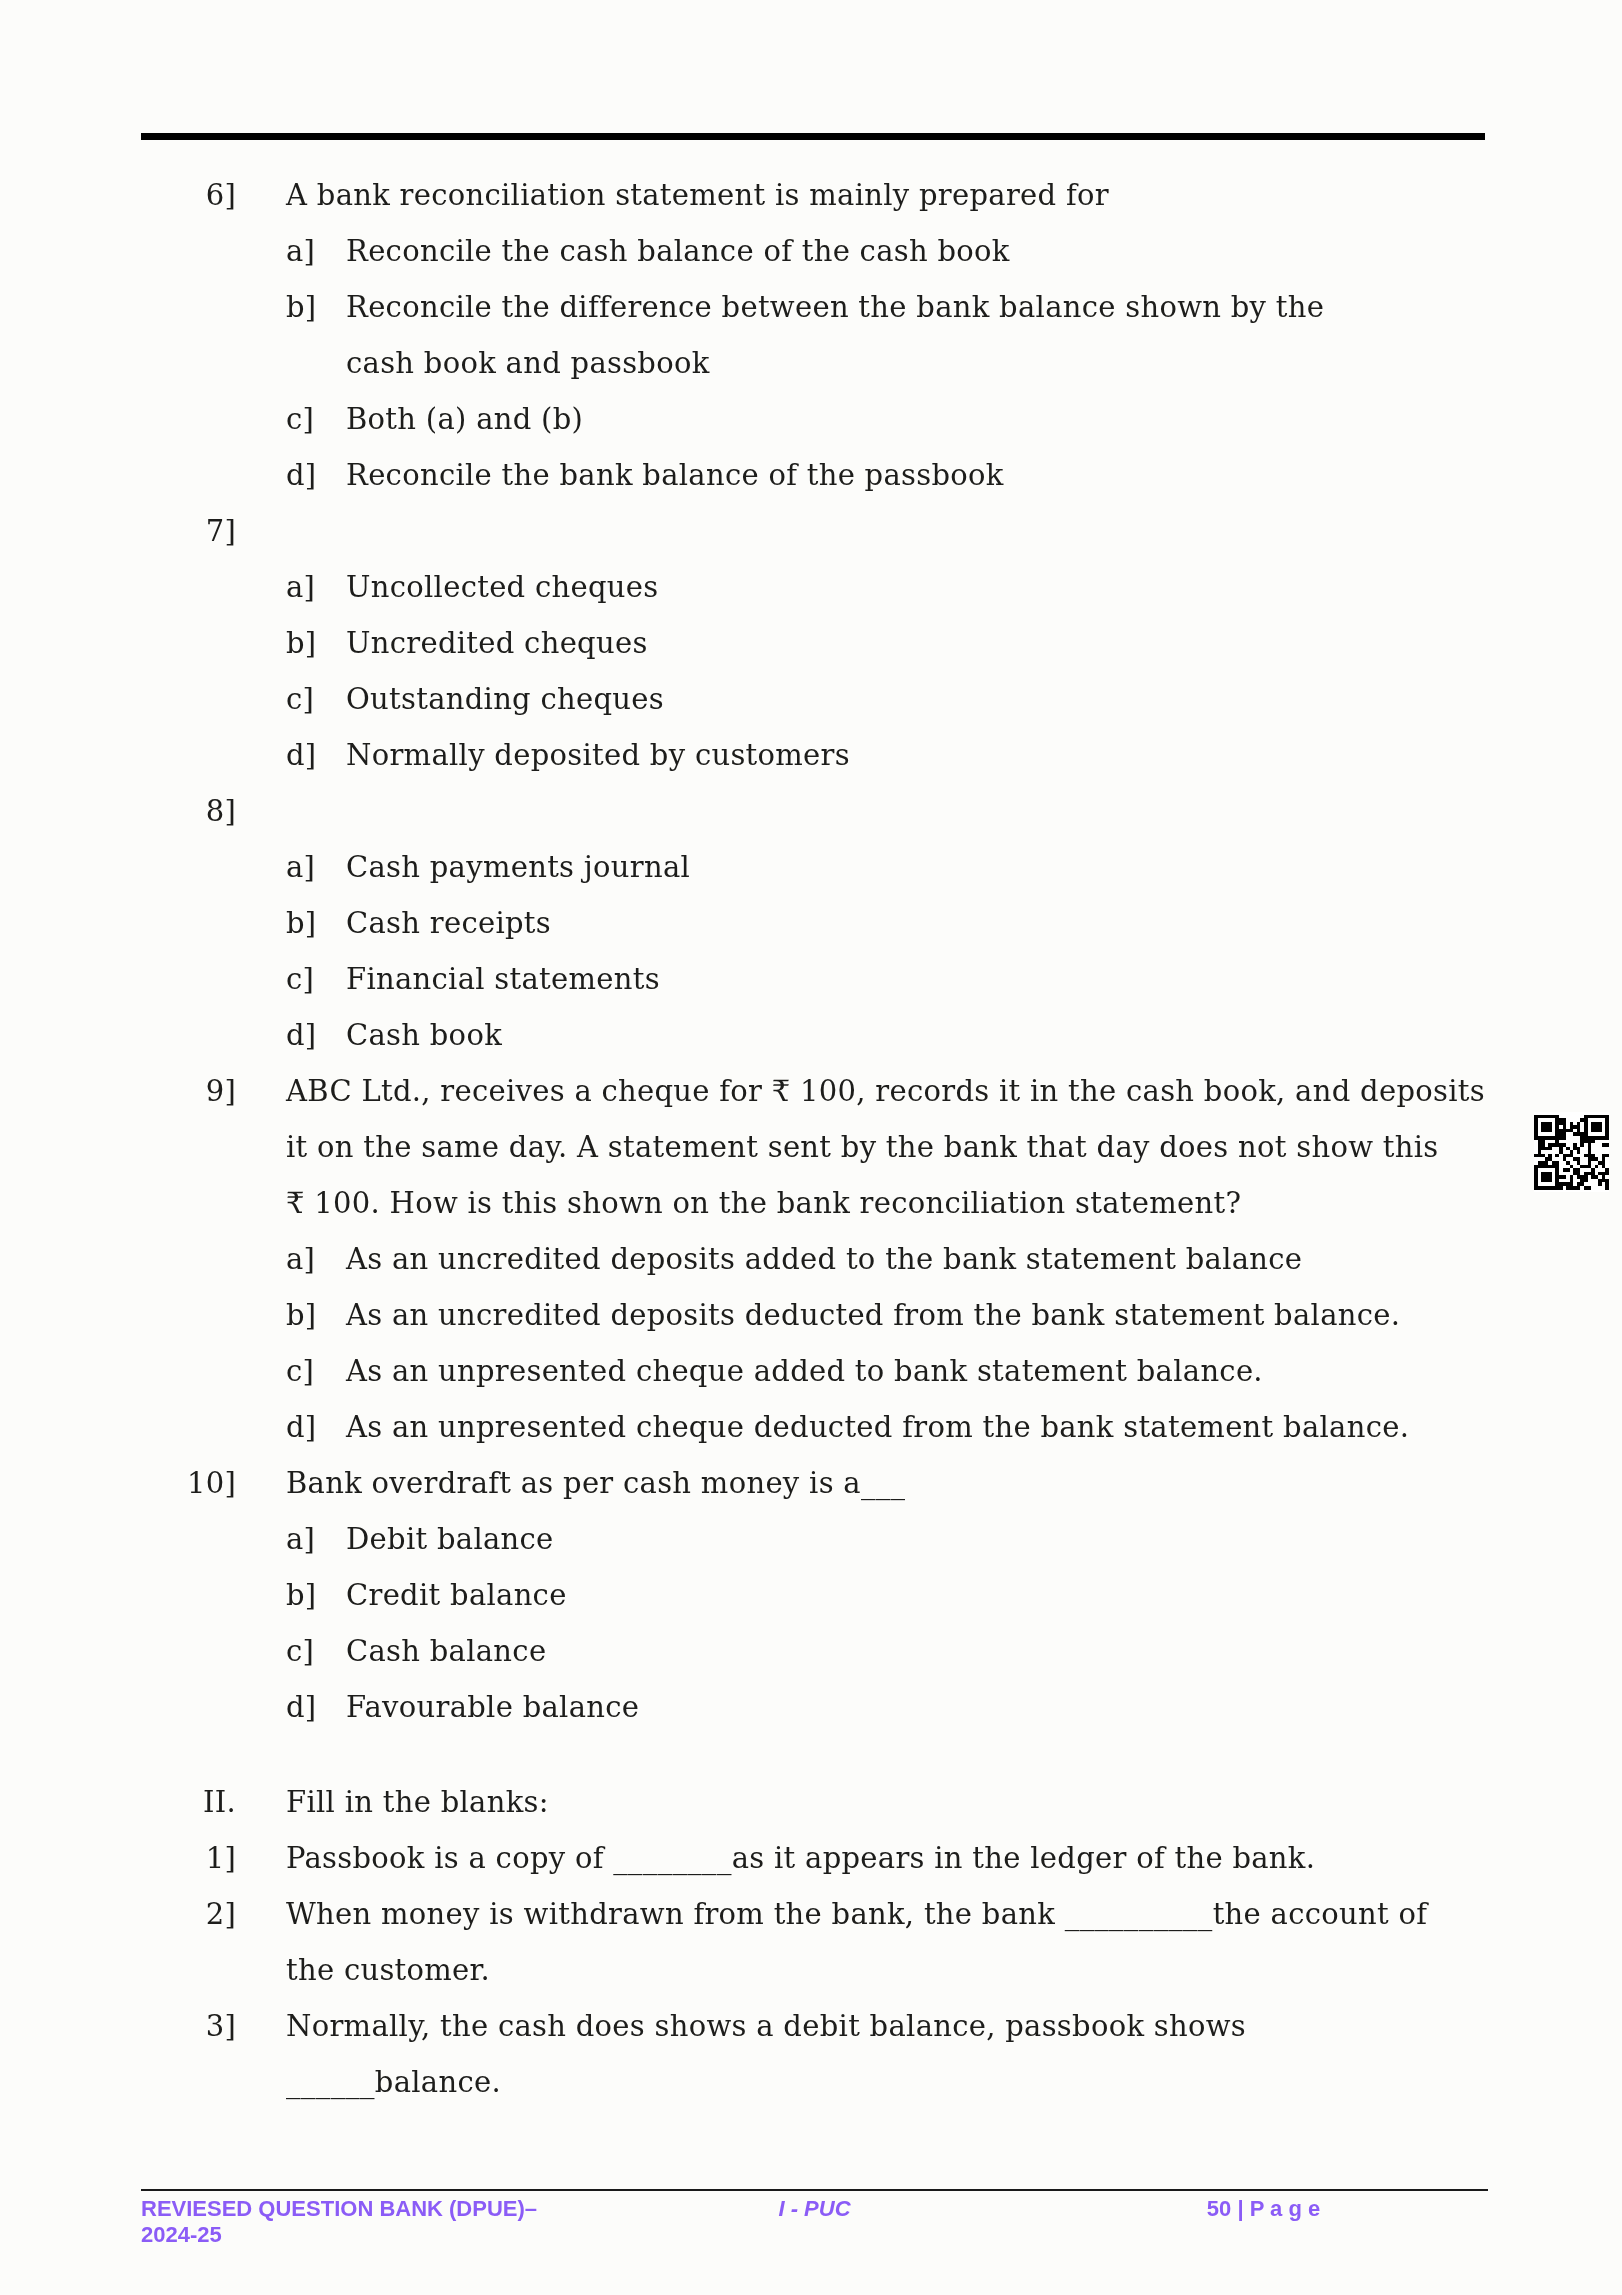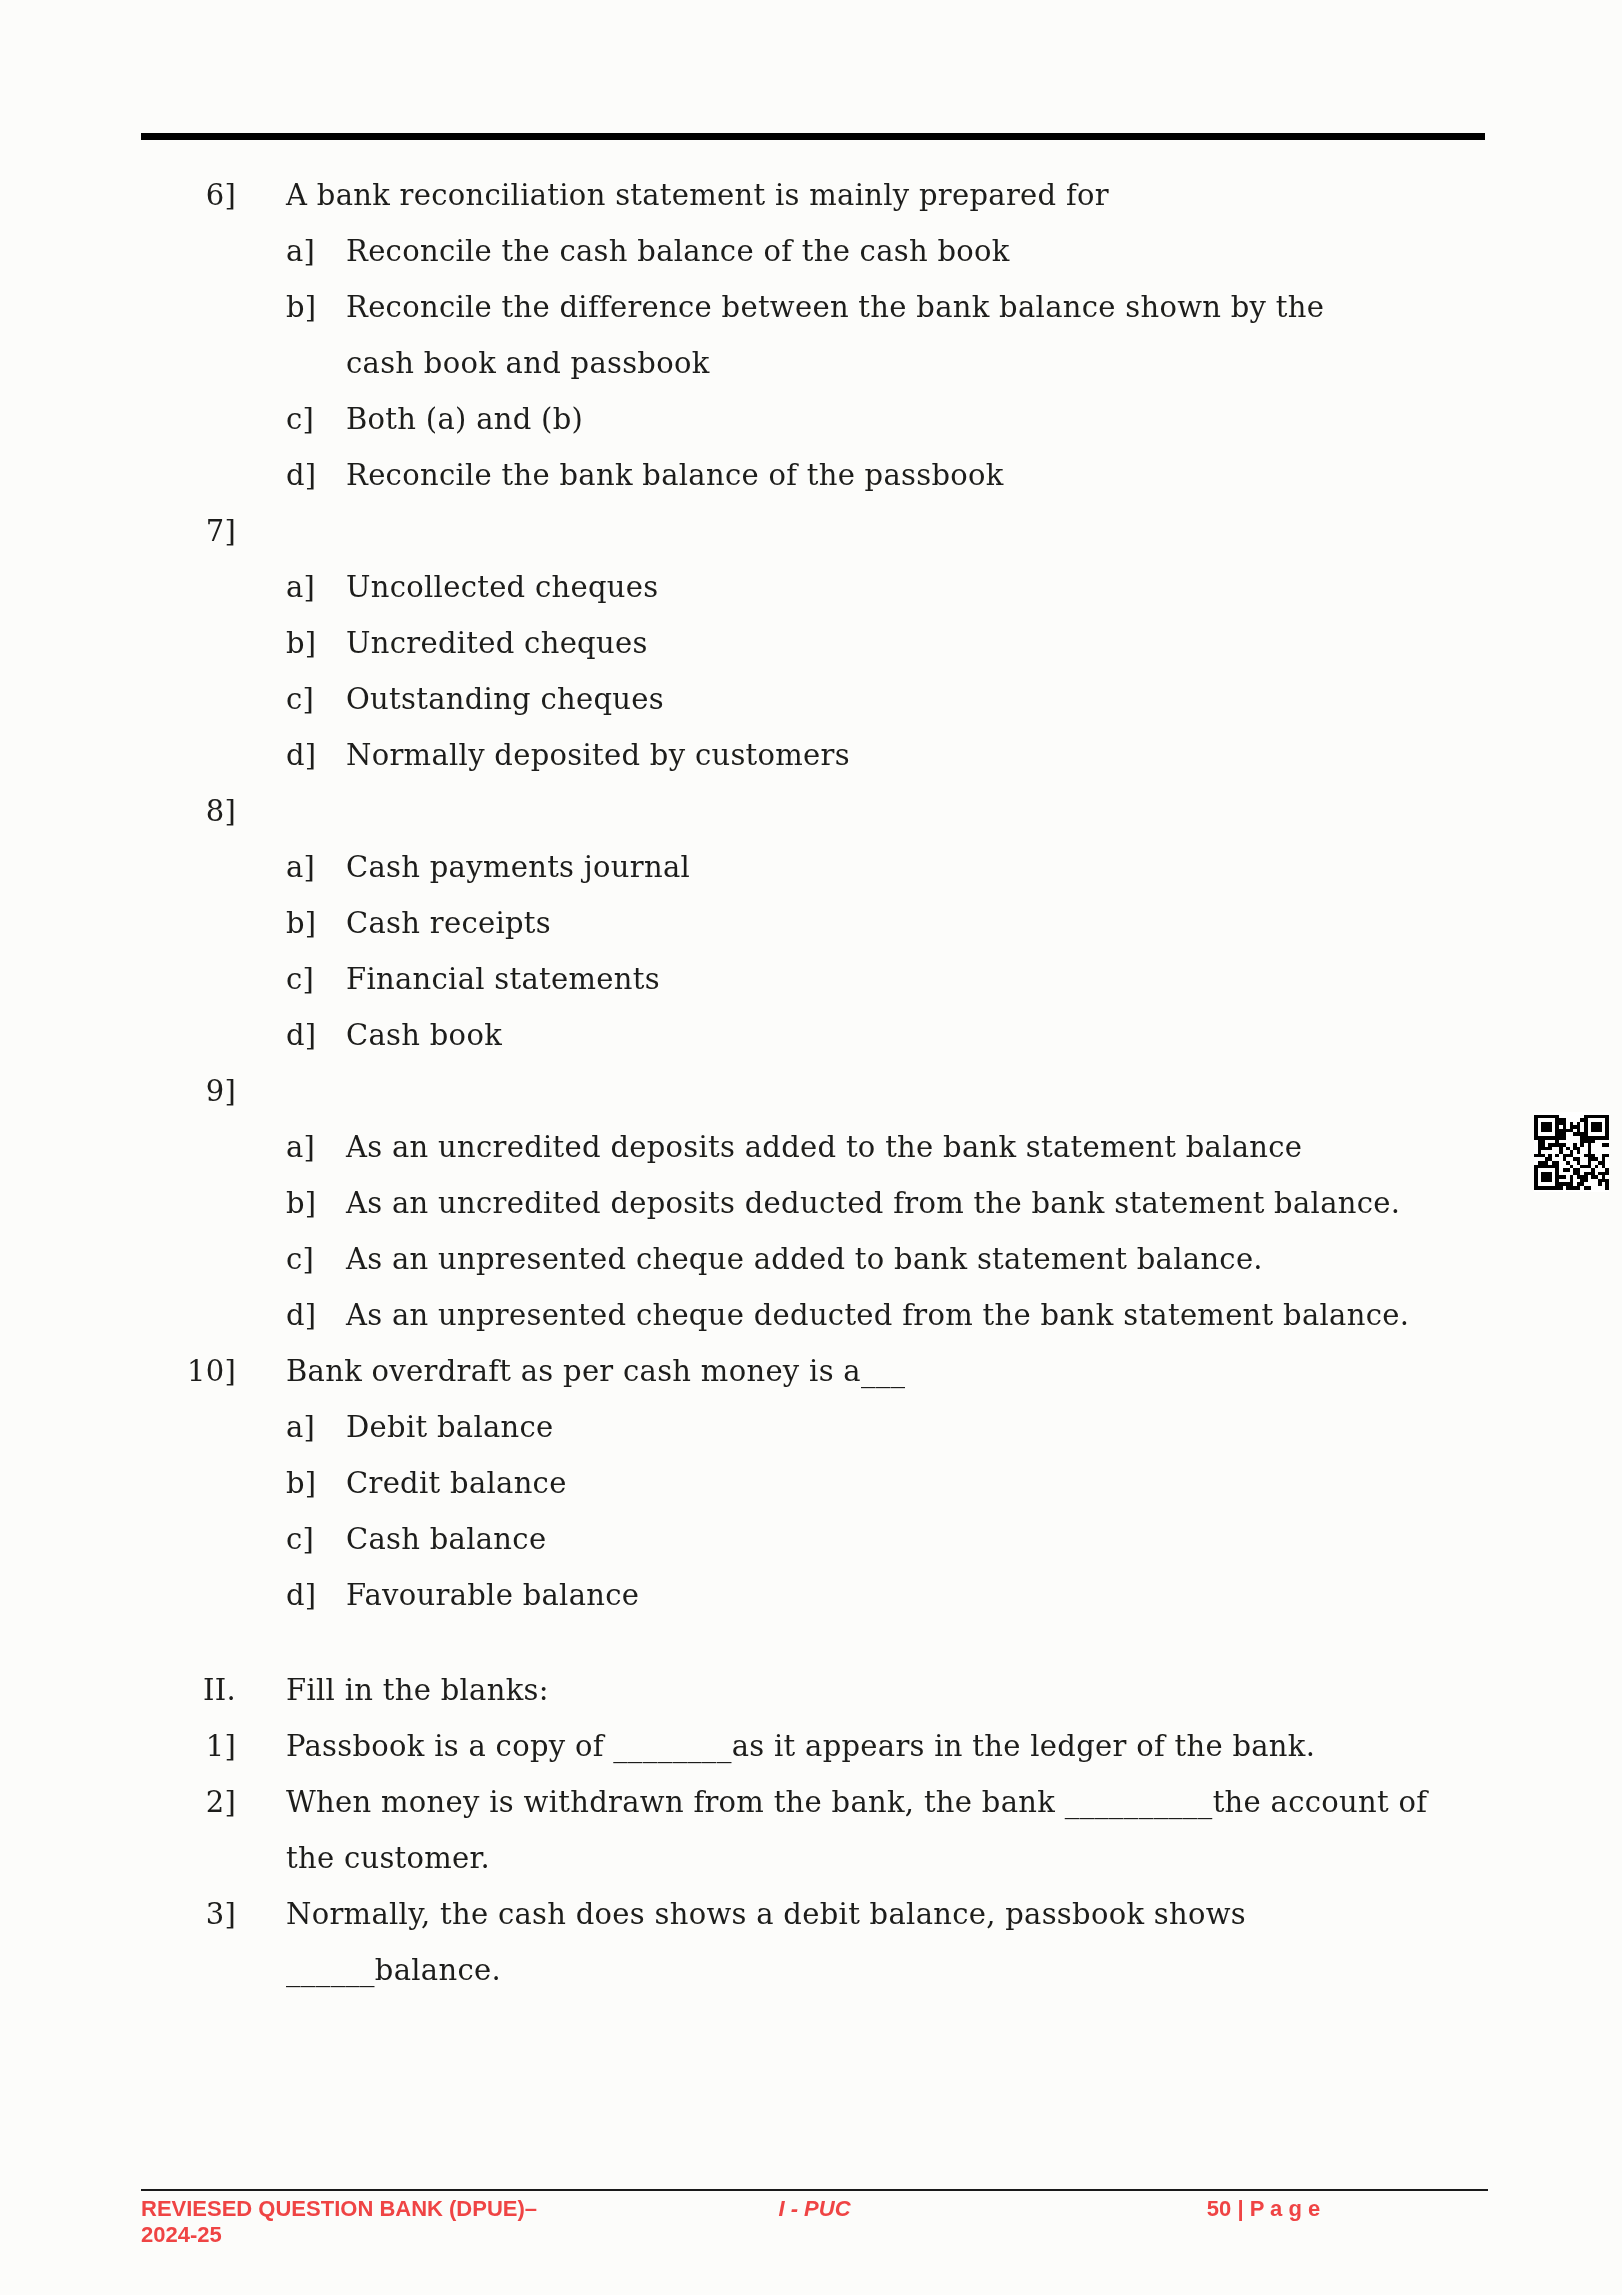--- a/index.html
+++ b/index.html
@@ -63,21 +63,21 @@
     background: #1a1a1a;
   }
   .footer {
     position: absolute;
     left: 141px; top: 2196px;
     width: 1347px;
     display: flex;
     font-family: "Liberation Sans", sans-serif;
     font-weight: bold;
     font-size: 22px;
-    color: #ef4444;
+    color: #8b5cf6;
   }
   .footer > span { flex: 1; }
   .footer-center { text-align: center; font-style: italic; }
   .footer-right { text-align: center; }
 </style>
 </head>
 <body>
 
 <div class="page">
 
@@ -165,20 +165,23 @@
   <div class="opt-row">
     <div class="opt-letter">d]</div>
     <div class="opt-text">Cash book</div>
   </div>
 </div>
   </div>
 
   <div class="q">
     <div class="row">
       <div class="num-col">9]</div>
+      <div class="text-col">ABC Ltd., receives a cheque for ₹ 100, records it in the cash book, and deposits
+it on the same day. A statement sent by the bank that day does not show this
+₹ 100. How is this shown on the bank reconciliation statement?</div>
     </div>
     <div class="opts">
   <div class="opt-row">
     <div class="opt-letter">a]</div>
     <div class="opt-text">As an uncredited deposits added to the bank statement balance</div>
   </div>
 
   <div class="opt-row">
     <div class="opt-letter">b]</div>
     <div class="opt-text">As an uncredited deposits deducted from the bank statement balance.</div>

